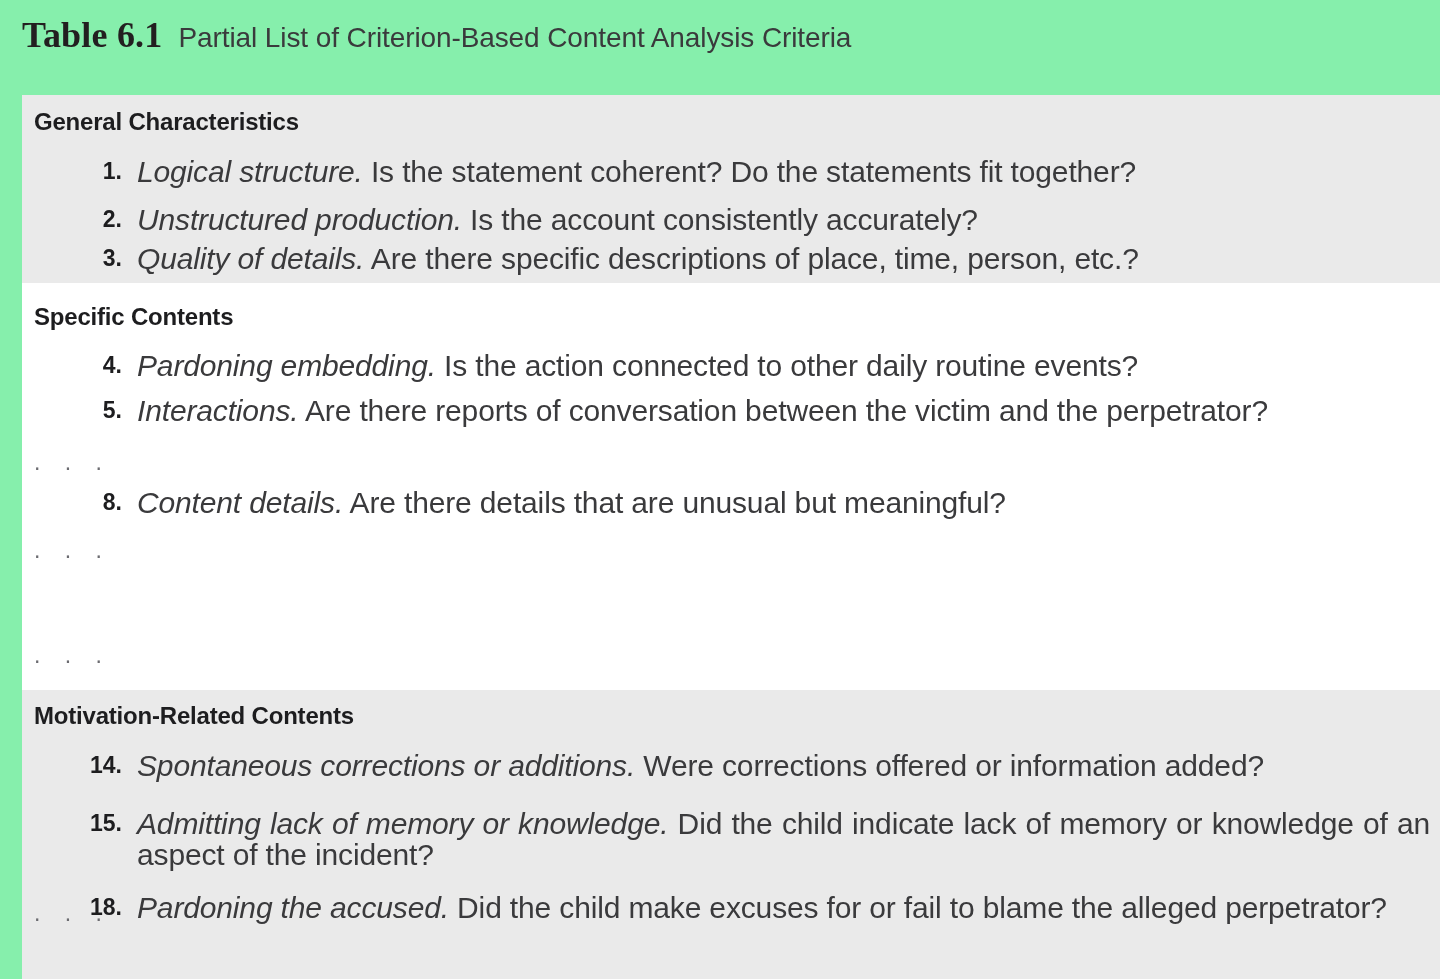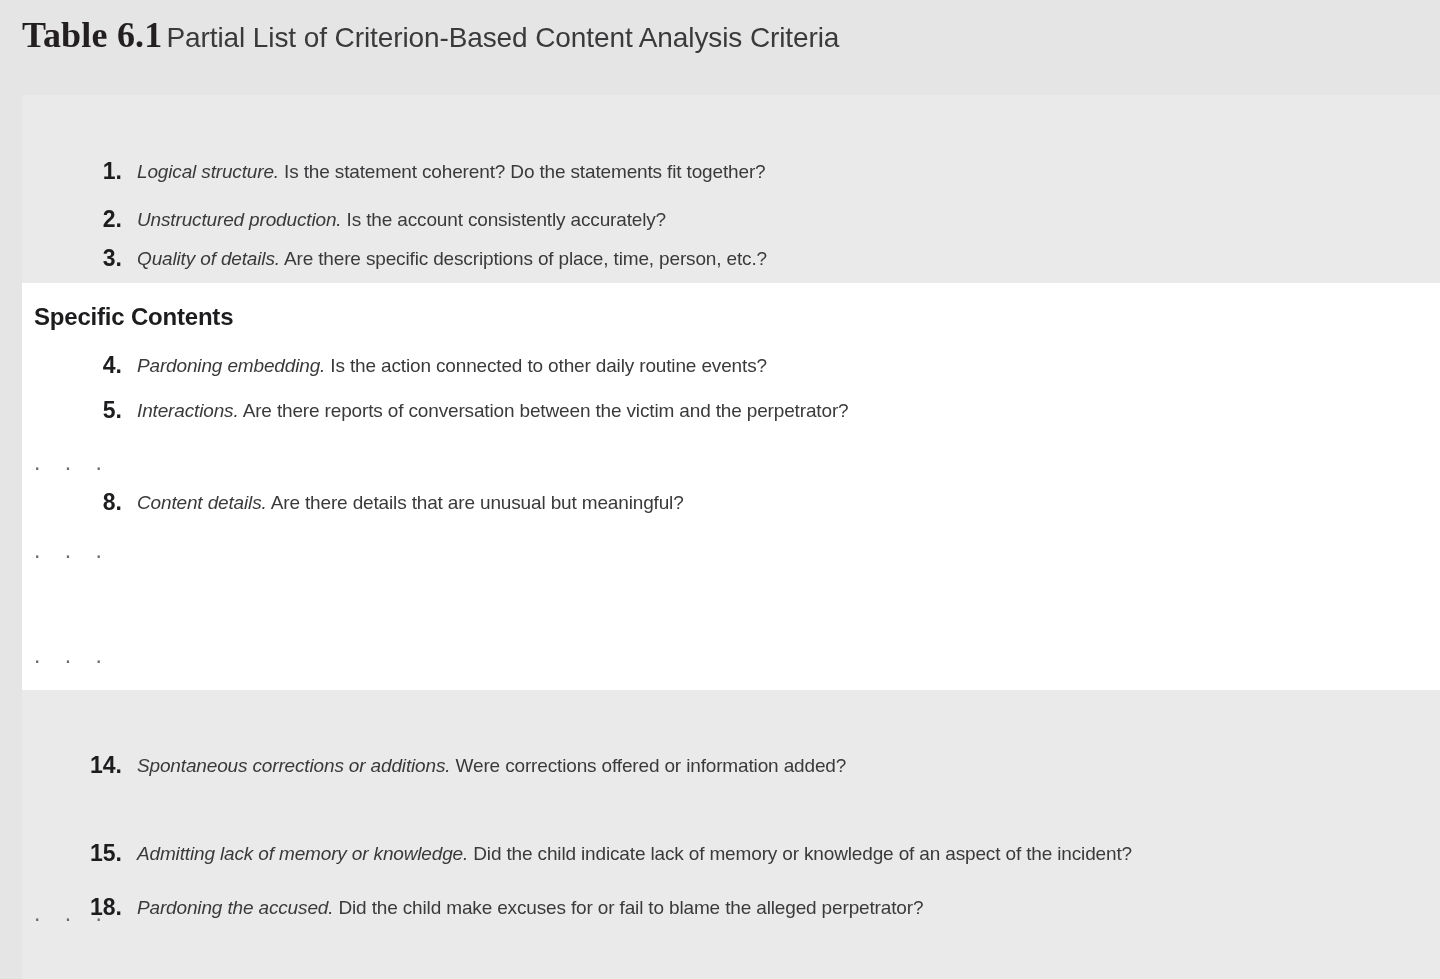--- a/index.html
+++ b/index.html
@@ -12,21 +12,21 @@
     background: #ffffff;
     font-family: "Liberation Sans", sans-serif;
     -webkit-font-smoothing: antialiased;
     overflow: hidden;
   }
 
   #table-figure {
     position: relative;
     width: 1440px;
     height: 979px;
-    background: #e5e5e5;
+    background: #86efac;
   }
 
   
   .caption {
     position: absolute;
     left: 22px;
     top: 14px;
     width: 1400px;
     height: 56px;
     display: flex;
@@ -38,21 +38,21 @@
     font-size: 36px;
     font-weight: 700;
     color: #231f20;
     letter-spacing: 0.2px;
   }
   .caption-title {
     font-family: "Liberation Sans", sans-serif;
     font-size: 28px;
     font-weight: 400;
     color: #3a3a3c;
-    margin-left: 4px;
+    margin-left: 16px;
     letter-spacing: -0.1px;
   }
 
   
   .band {
     position: absolute;
     left: 22px;
     right: 0;
     box-sizing: border-box;
     padding: 0;
@@ -86,21 +86,21 @@
     text-align: right;
     font-family: "Liberation Sans", sans-serif;
     font-size: 23px;
     font-weight: 700;
     color: #1d1d1f;
     line-height: 31px;
   }
   .item-body {
     margin-left: 103px;
     font-family: "Liberation Sans", sans-serif;
-    font-size: 19px;
+    font-size: 30px;
     font-weight: 400;
     color: #3a3a3c;
     line-height: 31px;
     text-align: justify;
     text-justify: inter-word;
     letter-spacing: -0.15px;
   }
   .item-body.nowrap {
     text-align: left;
     white-space: nowrap;
@@ -126,20 +126,21 @@
 
 <div id="table-figure">
 
   <div class="caption">
     <span class="caption-label">Table 6.1</span>
     <span class="caption-title">Partial List of Criterion-Based Content Analysis Criteria</span>
   </div>
 
   <div class="band shaded" style="top:95px; height:188px;"></div>
 
+  <div class="section-heading" style="top:108px;">General Characteristics</div>
 
   <div class="item" style="top:156px;">
     <span class="item-num">1.</span>
     <div class="item-body nowrap">
       <span class="item-term">Logical structure.</span><span> Is the statement coherent? Do the statements fit together?</span>
     </div>
   </div>
 
   <div class="item" style="top:204px;">
     <span class="item-num">2.</span>
@@ -182,29 +183,30 @@
     </div>
   </div>
 
   <div class="ellipsis-row" style="top:540px;">. . .</div>
 
 
   <div class="ellipsis-row" style="top:645px;">. . .</div>
 
   <div class="band shaded" style="top:690px; height:289px;"></div>
 
+  <div class="section-heading" style="top:702px;">Motivation-Related Contents</div>
 
   <div class="item" style="top:750px;">
     <span class="item-num">14.</span>
     <div class="item-body nowrap">
       <span class="item-term">Spontaneous corrections or additions.</span><span> Were corrections offered or information added?</span>
     </div>
   </div>
 
-  <div class="item" style="top:808px; right:10px;margin-top:30px;">
+  <div class="item" style="top:808px; right:10px;">
     <span class="item-num">15.</span>
     <div class="item-body">
       <span class="item-term">Admitting lack of memory or knowledge.</span><span> Did the child indicate lack of memory or knowledge of an aspect of the incident?</span>
     </div>
   </div>
 
   <div class="ellipsis-row" style="top:903px;">. . .</div>
 
   <div class="item" style="top:892px;">
     <span class="item-num">18.</span>

